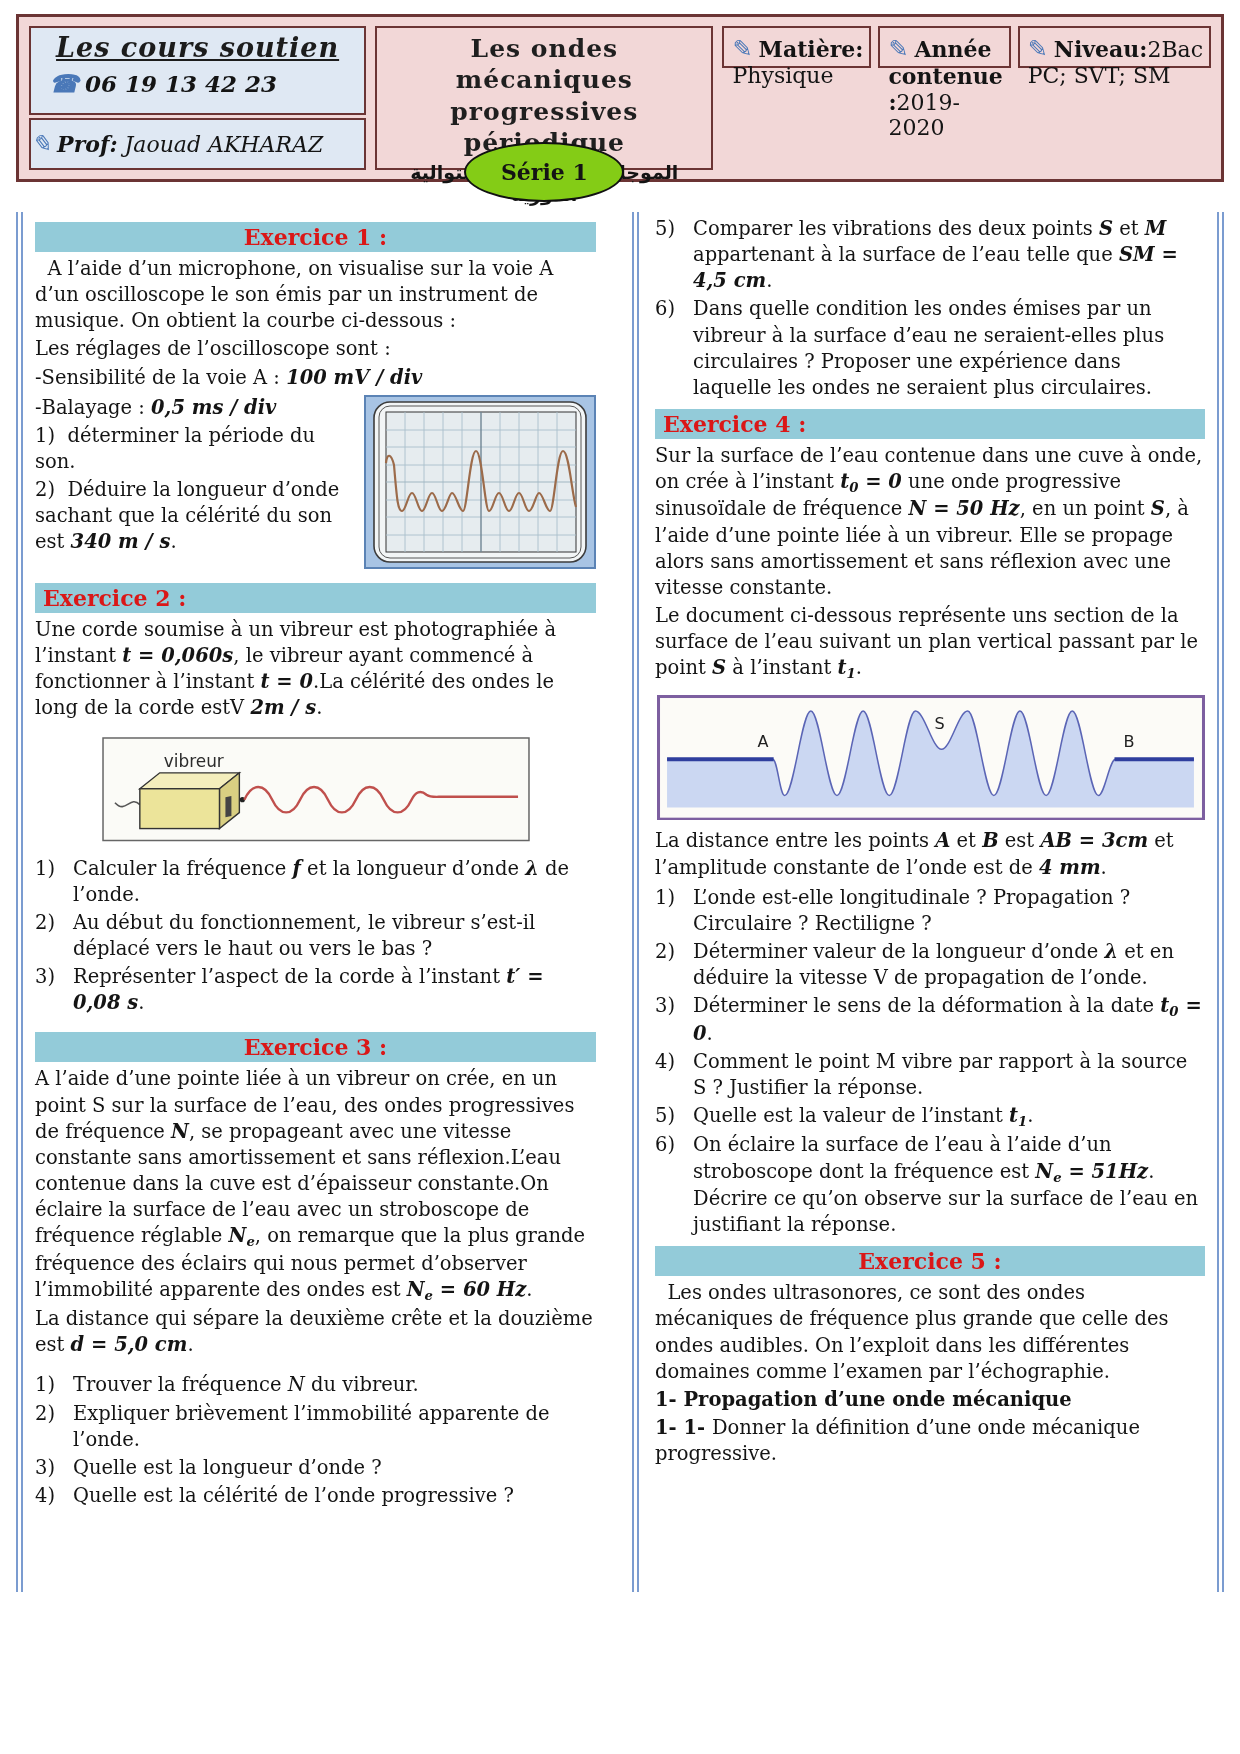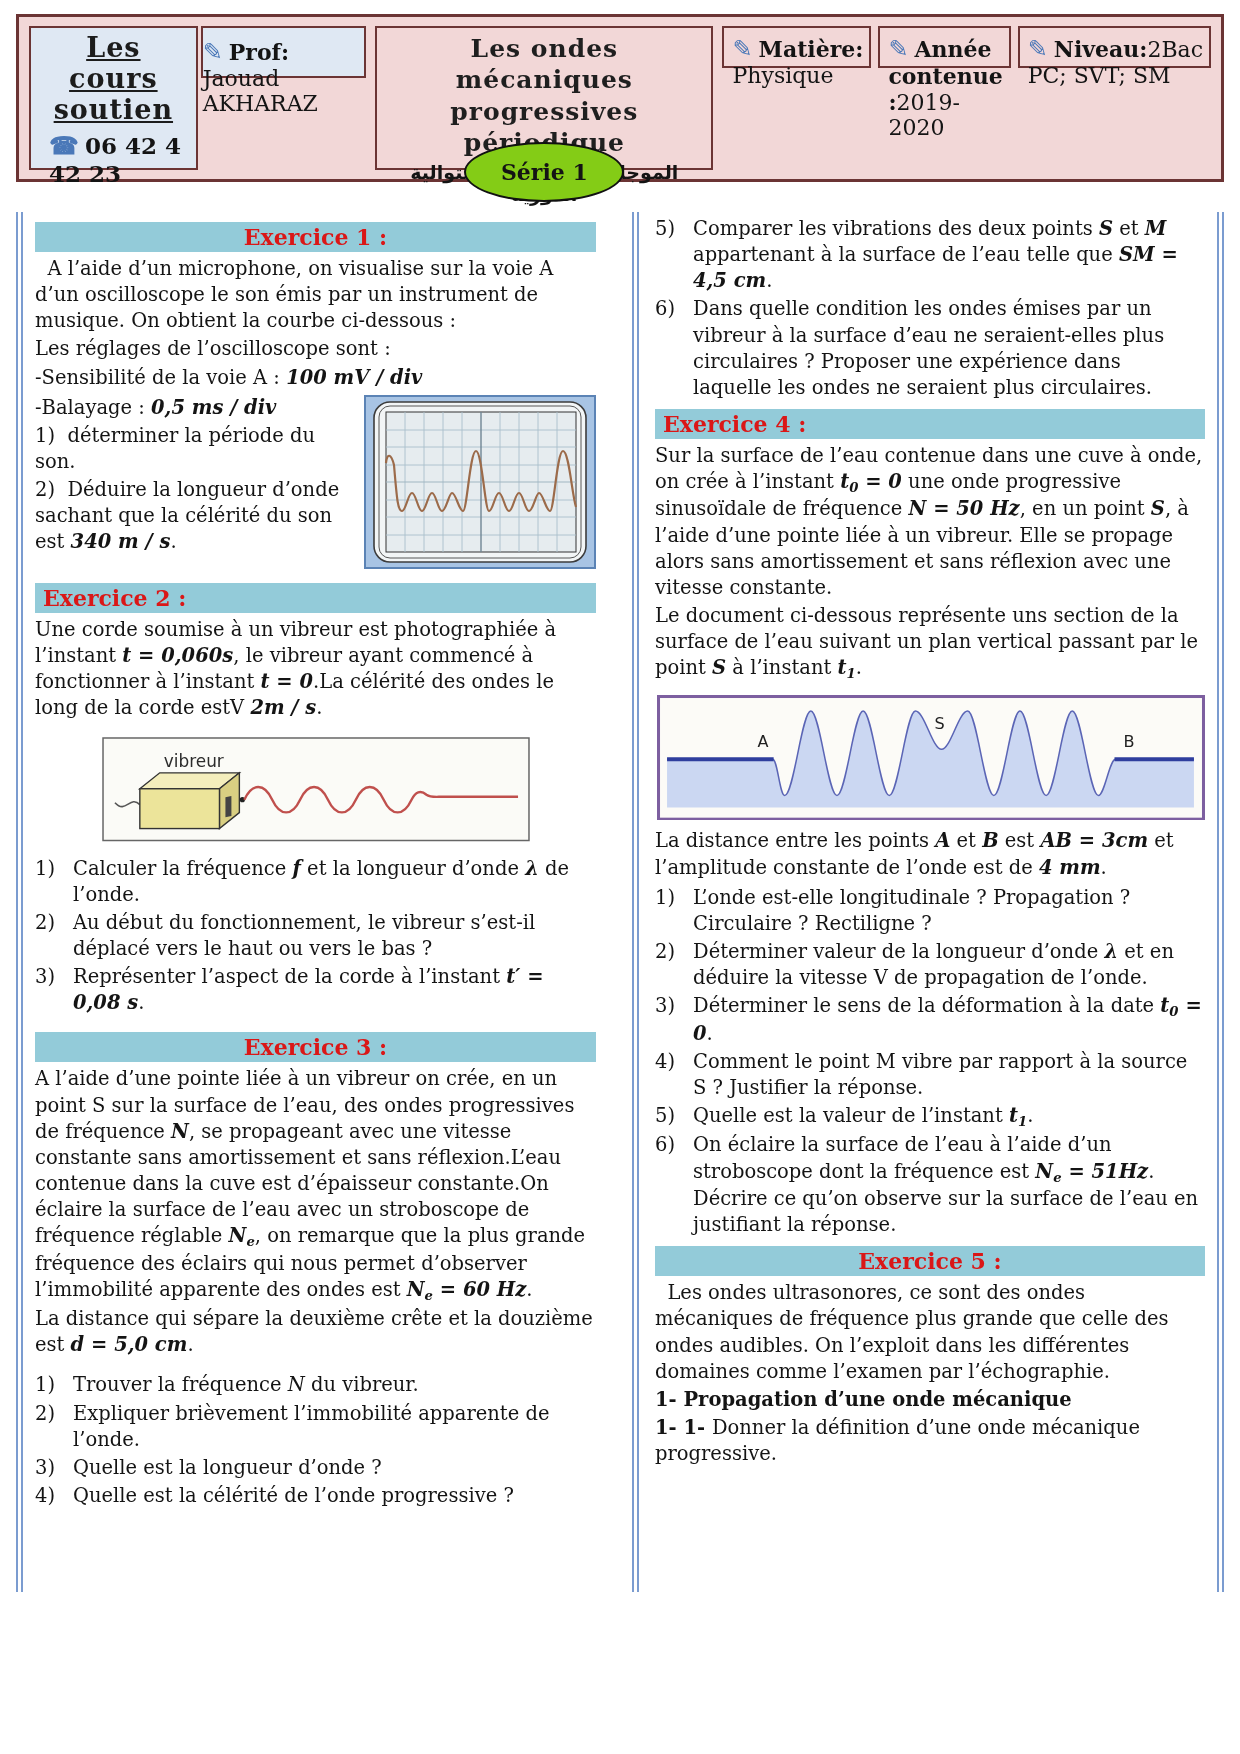--- a/index.html
+++ b/index.html
@@ -1,21 +1,21 @@
 <!DOCTYPE html>
 <html><head>
 <meta charset="utf-8">
 <style>
   html,body{margin:0;padding:0;background:#ffffff;}
   body{width:1240px;height:1754px;position:relative;font-family:"DejaVu Serif",serif;color:#141414;overflow:hidden;}
 
   
   .header{margin:14px 16px 0 16px;height:168px;background:#f2d7d7;border:3px solid #6b3434;box-sizing:border-box;display:flex;gap:9px;padding:9px 10px;}
   .hcell{border:2px solid #6b3434;box-sizing:border-box;}
-  .h-left{width:372px;display:flex;flex-direction:row;gap:3px;}
+  .h-left{width:372px;display:flex;flex-direction:column;gap:3px;font-style:italic;}
   .h-org{background:#dfe8f3;flex:1 1 auto;padding:4px 8px;text-align:center;}
   .org-title{font-size:27px;font-weight:bold;text-decoration:underline;letter-spacing:1px;color:#1c1c1c;}
   .org-phone{font-size:23px;font-weight:bold;text-align:left;padding:6px 0 0 10px;}
   .h-prof{background:#dfe8f3;height:52px;padding:10px 8px 0 0;font-size:22px;}
   .icon-blue{color:#4a78b8;font-size:24px;margin-right:6px;}
   .h-center{width:372px;background:#f2d7d7;position:relative;text-align:center;padding:5px 4px 0 4px;}
   .course-title{font-size:25px;font-weight:bold;letter-spacing:1px;color:#1f1f1f;line-height:1.25;}
   .course-arabic{font-family:"DejaVu Sans",sans-serif;font-size:19px;font-weight:bold;direction:rtl;margin-top:3px;}
   .serie-ellipse{position:absolute;left:50%;bottom:-34px;transform:translateX(-50%);width:156px;height:56px;background:#84cc16;border:2px solid #111;border-radius:50%;display:flex;align-items:center;justify-content:center;font-size:22px;font-weight:bold;z-index:5;}
   .h-right{flex:1;display:flex;flex-direction:row;gap:7px;}
@@ -51,21 +51,21 @@
   svg text{font-family:"DejaVu Sans",sans-serif;}
 </style>
 </head>
 <body>
 
 <div class="header">
   <div class="h-left">
     <div class="hcell h-org">
       <div class="org-title">Les cours soutien</div>
       <div class="org-phone">
-        <span class="icon-blue">☎</span><span>06 42 4 42 23</span>
+        <span class="icon-blue">☎</span><span>06 19 13 42 23</span>
       </div>
     </div>
     <div class="hcell h-prof">
       <span class="icon-blue">✎</span><span class="lbl" style="font-weight:bold">Prof:</span><span> Jaouad AKHARAZ</span>
     </div>
   </div>
 
   <div class="hcell h-center">
     <div class="course-title">Les ondes mécaniques</div>
     <div class="course-title">progressives périodique</div>

